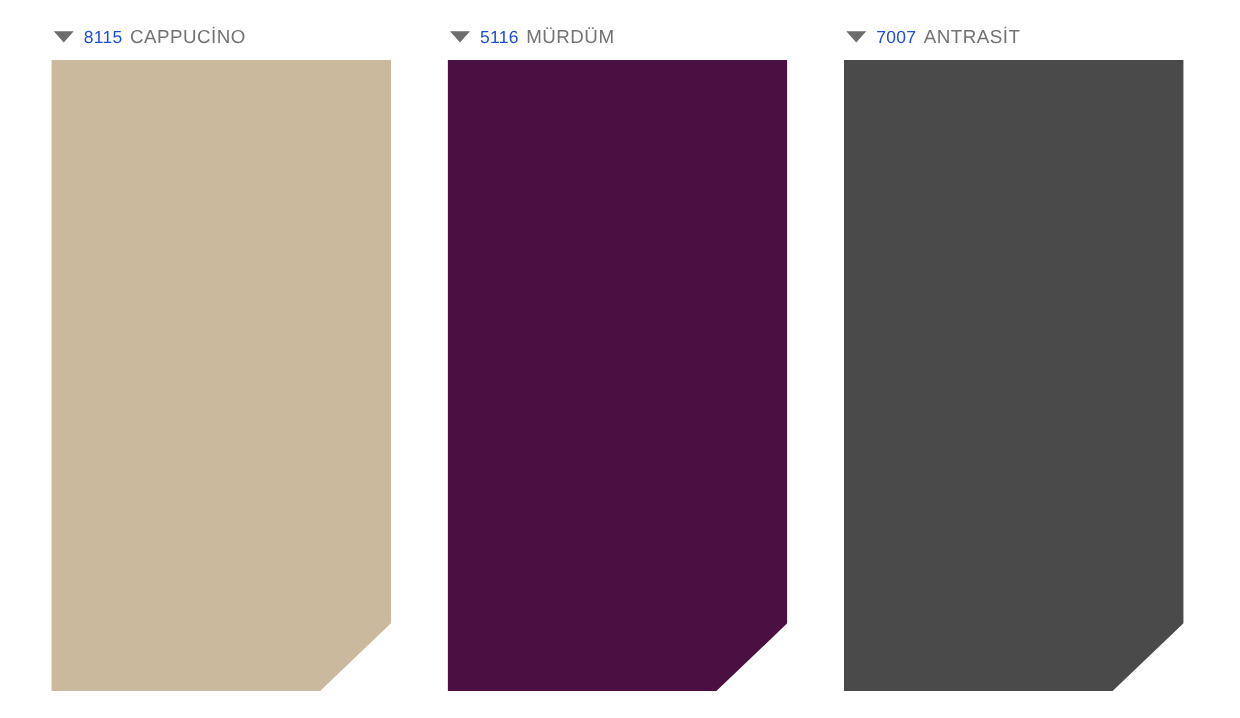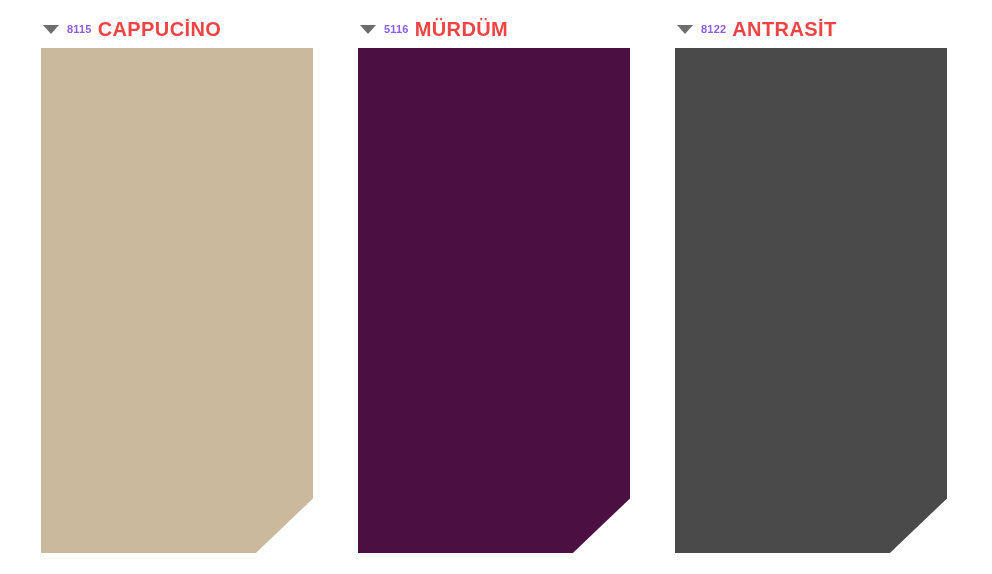--- a/index.html
+++ b/index.html
@@ -46,31 +46,31 @@
     width: 0;
     height: 0;
     border-left: 8px solid transparent;
     border-right: 8px solid transparent;
     border-top: 9px solid #6d6d6d;
     margin-right: 8px;
     flex: 0 0 auto;
   }
 
   .swatch-code {
-    font-size: 11px;
-    font-weight: bold;
-    color: #8b5cf6;
+    font-size: 14px;
+    font-weight: normal;
+    color: #1d4ed8;
     letter-spacing: 0.2px;
     margin-right: 6px;
   }
 
   .swatch-name {
-    font-size: 20px;
-    font-weight: bold;
-    color: #ef4444;
+    font-size: 15px;
+    font-weight: normal;
+    color: #737373;
     letter-spacing: 0.4px;
   }
 
   .swatch-chip {
     position: absolute;
     top: 48px;
     left: 0;
     width: 272px;
     height: 505px;
     -webkit-clip-path: polygon(0 0, 100% 0, 100% 89.2%, 79% 100%, 0 100%);
@@ -96,19 +96,19 @@
       <span class="marker-icon"></span>
       <span class="swatch-code">5116</span>
       <span class="swatch-name">MÜRDÜM</span>
     </div>
     <div class="swatch-chip" style="background-color: rgb(75, 15, 66);"></div>
   </div>
 
   <div class="swatch-card card-2">
     <div class="swatch-label">
       <span class="marker-icon"></span>
-      <span class="swatch-code">8122</span>
+      <span class="swatch-code">7007</span>
       <span class="swatch-name">ANTRASİT</span>
     </div>
     <div class="swatch-chip" style="background-color: rgb(74, 74, 74);"></div>
   </div>
 
 </div>
 
 </body></html>

